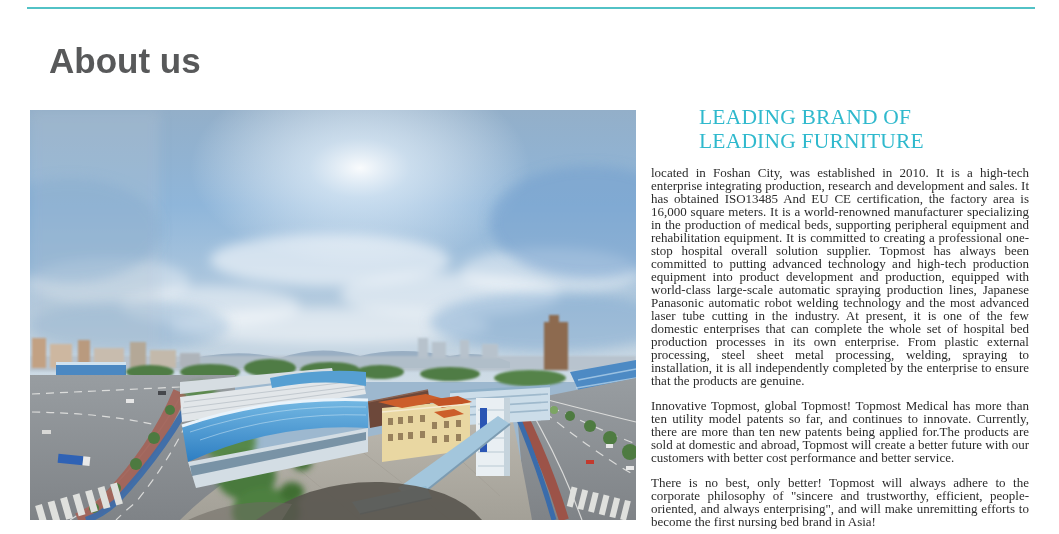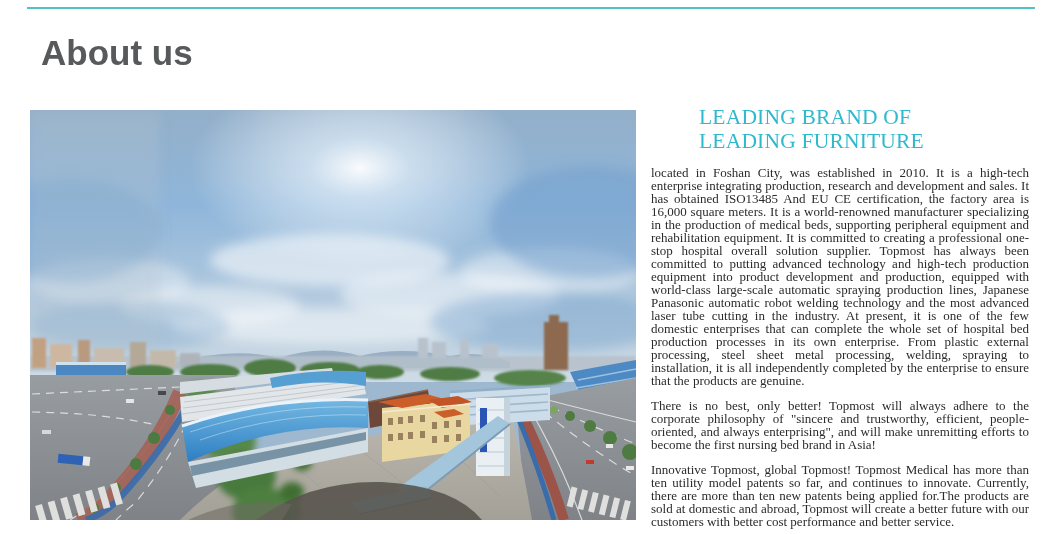--- a/index.html
+++ b/index.html
@@ -8,21 +8,21 @@
     width:1059px;height:534px;
     background:#ffffff;
     font-family:"Liberation Sans", sans-serif;
     overflow:hidden;
   }
   .top-rule{
     position:absolute;left:27px;top:7px;width:1008px;height:2px;
     background:#52c2c6;
   }
   .page-title{
-    position:absolute;left:41px;top:33px;margin:0;
+    position:absolute;left:41px;top:33px;margin:8px;
     font-size:35px;font-weight:700;color:#58595a;letter-spacing:0px;
   }
   .photo{
     position:absolute;left:30px;top:110px;width:606px;height:410px;
     overflow:hidden;background:#9db8cf;
   }
   .photo svg{display:block;width:100%;height:100%;}
   .text-col{
     position:absolute;left:651px;top:106px;width:386px;font-family:Liberation Serif, serif;
   }
@@ -267,17 +267,17 @@
       <path d="M158,410 Q210,386 262,394 L252,410 Z" fill="#6e6a62" opacity="0.55"></path>
     </svg>
   </div>
 
   <div class="text-col">
     <h2 class="section-heading">
       <span>LEADING BRAND OF</span><br>
       <span>LEADING FURNITURE</span>
     </h2>
     <p>located in Foshan City, was established in 2010.  It is a high-tech enterprise integrating production, research and development and sales. It has obtained ISO13485 And EU CE certification, the  factory area is 16,000 square meters. It is a world-renowned manufacturer specializing in the production of medical beds, supporting peripheral equipment and rehabilitation equipment. It is committed to creating a professional one-stop hospital overall solution supplier. Topmost has always been committed to putting advanced technology and high-tech production equipment into product development and production, equipped with world-class large-scale automatic spraying production lines, Japanese Panasonic automatic robot welding technology and the most advanced laser tube cutting in the industry. At present, it is one of the few domestic enterprises that can complete the whole set of hospital bed production processes in its own enterprise. From plastic external processing, steel sheet metal processing, welding, spraying to installation, it is all independently completed by the enterprise to ensure that the products are genuine.</p>
+    <p>Innovative Topmost, global Topmost! Topmost Medical has more than ten utility model patents so far, and continues to innovate. Currently, there are more than ten new patents being applied for.The products are sold at domestic  and abroad, Topmost will create a better future with our customers with better cost performance and better service.</p>
     <p>There is no best, only better! Topmost will always adhere to the corporate philosophy of "sincere and trustworthy, efficient, people-oriented, and always enterprising", and will make unremitting efforts to become the first nursing bed brand in Asia!</p>
-    <p>Innovative Topmost, global Topmost! Topmost Medical has more than ten utility model patents so far, and continues to innovate. Currently, there are more than ten new patents being applied for.The products are sold at domestic  and abroad, Topmost will create a better future with our customers with better cost performance and better service.</p>
   </div>
 
 </div>
 
 </body></html>

